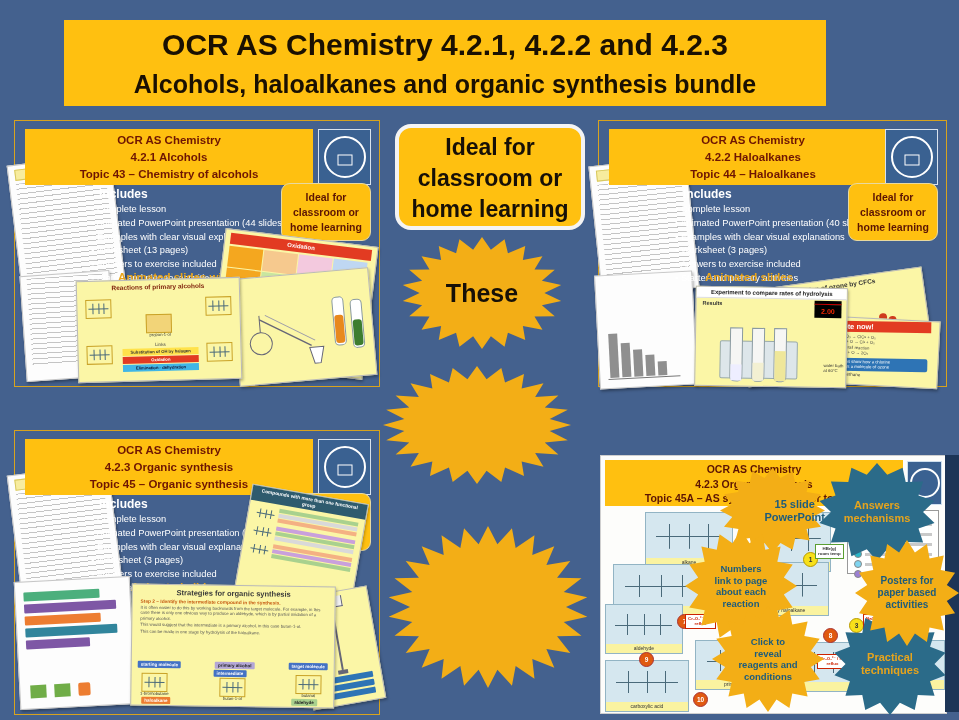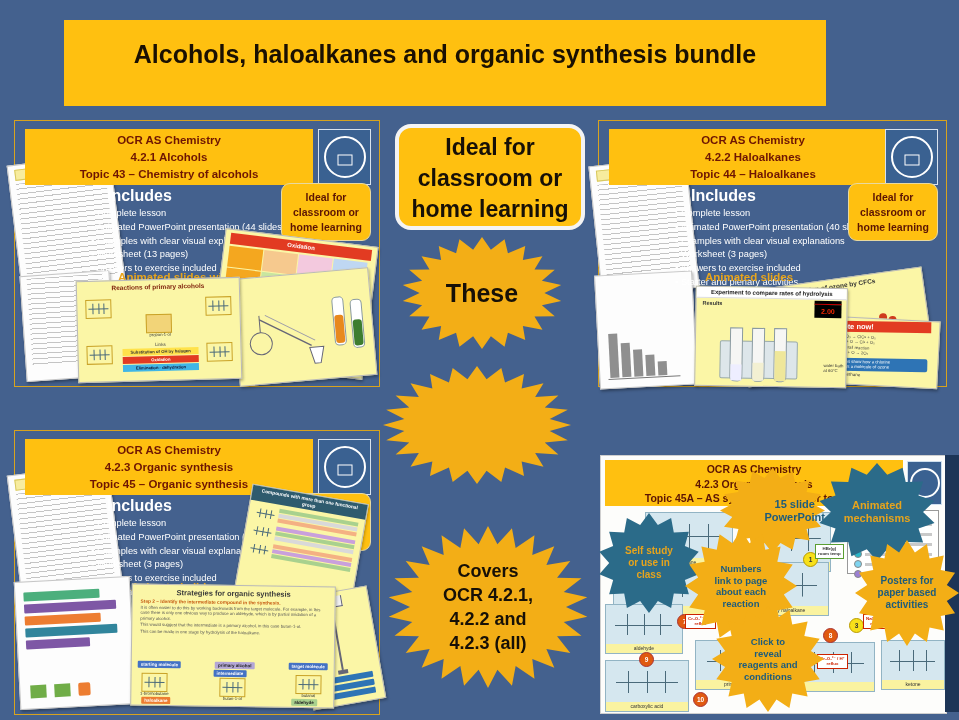--- a/index.html
+++ b/index.html
@@ -4,38 +4,38 @@
 <style>
   html,body{margin:0;padding:0;background:#2b3c55;}
   #canvas{position:relative;width:959px;height:720px;background:#44618E;overflow:hidden;
           font-family:"Liberation Sans","DejaVu Sans",sans-serif;}
   .abs{position:absolute;}
   .pre{white-space:pre-line;}
 
   
   .banner{left:64px;top:20px;width:762px;height:86px;background:#FFC010;text-align:center;}
   .banner .t1{font-size:30px;font-weight:bold;color:#1A1002;padding-top:8px;}
-  .banner .t2{font-size:25px;font-weight:bold;color:#1A1002;margin-top:20px;}
+  .banner .t2{font-size:25px;font-weight:bold;color:#1A1002;margin-top:8px;}
 
   
   .logo-box{left:830px;top:11px;width:116px;height:96px;background:#3A6191;border:2px solid #E9EEF6;box-sizing:border-box;}
   .logo-circle{position:absolute;left:50%;top:50%;transform:translate(-50%,-50%);width:80px;height:80px;
                border:3px solid #fff;border-radius:50%;outline:1px solid rgba(255,255,255,.45);outline-offset:2px;}
   .logo-text{position:absolute;width:100%;top:27px;text-align:center;color:#fff;font-size:9.5px;font-weight:bold;}
   .logo-svg{position:absolute;left:50%;top:42px;transform:translateX(-50%);}
 
   
   .card{position:absolute;border:1px solid #D8A31E;}
   .card-header{position:absolute;left:10px;top:8px;width:288px;height:56px;background:#FFC010;
                color:#6E1503;font-weight:bold;font-size:11.5px;line-height:17px;text-align:center;padding-top:3px;box-sizing:border-box;}
   .card-logo{position:absolute;top:8px;width:53px;height:56px;background:#3A6191;border:1px solid #D8E2EE;box-sizing:border-box;}
   .mini-circle{position:absolute;left:50%;top:50%;transform:translate(-50%,-50%);width:38px;height:38px;border:2px solid #fff;border-radius:50%;}
   .mini-rect{position:absolute;left:50%;top:56%;transform:translate(-50%,-50%);width:13px;height:9px;border:1px solid #fff;}
   .includes{position:absolute;left:76px;top:66px;color:#fff;}
-  .includes h4{font-size:16px;margin:0 0 2px 16px;}
+  .includes h4{font-size:12px;margin:0 0 2px 8px;}
   .includes ul{margin:0;padding:0;}
   .includes li{list-style:none;font-size:9.3px;line-height:13.8px;white-space:nowrap;}
   .includes li::before{content:"▪ ";}
   .ideal-badge{position:absolute;top:62px;width:90px;height:58px;background:#FFC010;border:1px solid #E8D9A0;
                border-radius:9px;color:#5C1404;font-weight:bold;font-size:10.5px;line-height:15px;
                text-align:center;padding-top:6px;box-sizing:border-box;}
   .caption{position:absolute;top:150px;color:#E9A51B;font-weight:bold;font-size:11.5px;text-align:center;}
 
   
   .page-mock{position:absolute;background:#fdfdfd;border:1px solid #c6c6c6;box-shadow:1px 2px 3px rgba(0,0,0,.35);}
@@ -115,20 +115,21 @@
   .burst{position:absolute;display:flex;align-items:center;justify-content:center;text-align:center;font-weight:bold;}
   .burst .lbl{position:relative;z-index:1;white-space:pre-line;}
   .burst svg{position:absolute;inset:0;width:100%;height:100%;}
 </style>
 </head>
 <body>
 
 <div id="canvas">
 
   <div class="abs banner">
+    <div class="t1">OCR AS Chemistry 4.2.1, 4.2.2 and 4.2.3</div>
     <div class="t2">Alcohols, haloalkanes and organic synthesis bundle</div>
   </div>
 
 
   <div class="card" style="left:14px;top:120px;width:364px;height:265px;">
     <div class="page-mock" style="left:0;top:38px;width:102px;height:142px;transform:rotate(-7deg);">
       <div class="ptitle"></div>
         <div class="plines"></div>
     </div>
     <div class="page-mock" style="left:8px;top:152px;width:88px;height:104px;transform:rotate(-4deg);">
@@ -500,47 +501,35 @@
   </div>
   <div class="burst" style="left:383px;top:366px;width:188px;height:118px;">
       <svg viewBox="0 0 100 100" preserveAspectRatio="none">
         <polygon points="50.00,0.00 55.09,11.33 62.94,1.70 64.92,13.97 75.00,6.70 73.74,19.06 85.36,14.64 80.94,26.26 93.30,25.00 86.03,35.08 98.30,37.06 88.67,44.91 100.00,50.00 88.67,55.09 98.30,62.94 86.03,64.92 93.30,75.00 80.94,73.74 85.36,85.36 73.74,80.94 75.00,93.30 64.92,86.03 62.94,98.30 55.09,88.67 50.00,100.00 44.91,88.67 37.06,98.30 35.08,86.03 25.00,93.30 26.26,80.94 14.64,85.36 19.06,73.74 6.70,75.00 13.97,64.92 1.70,62.94 11.33,55.09 0.00,50.00 11.33,44.91 1.70,37.06 13.97,35.08 6.70,25.00 19.06,26.26 14.64,14.64 26.26,19.06 25.00,6.70 35.08,13.97 37.06,1.70 44.91,11.33 " fill="#F3AE16"></polygon>
       </svg>
   </div>
   <div class="burst" style="left:388px;top:526px;width:200px;height:162px;">
       <svg viewBox="0 0 100 100" preserveAspectRatio="none">
         <polygon points="50.00,0.00 54.70,11.28 61.97,1.45 63.83,13.53 73.24,5.73 72.15,17.90 83.16,12.57 79.19,24.14 91.15,21.60 84.53,31.88 96.75,32.27 87.87,40.67 99.64,43.97 89.00,50.00 99.64,56.03 87.87,59.33 96.75,67.73 84.53,68.12 91.15,78.40 79.19,75.86 83.16,87.43 72.15,82.10 73.24,94.27 63.83,86.47 61.97,98.55 54.70,88.72 50.00,100.00 45.30,88.72 38.03,98.55 36.17,86.47 26.76,94.27 27.85,82.10 16.84,87.43 20.81,75.86 8.85,78.40 15.47,68.12 3.25,67.73 12.13,59.33 0.36,56.03 11.00,50.00 0.36,43.97 12.13,40.67 3.25,32.27 15.47,31.88 8.85,21.60 20.81,24.14 16.84,12.57 27.85,17.90 26.76,5.73 36.17,13.53 38.03,1.45 45.30,11.28 " fill="#F3AE16"></polygon>
       </svg>
-    <span class="lbl" style="font-size:18px;line-height:24px;color:#171007;">Covers
-OCR 4.2.1,
-4.2.2 and
-4.2.3 (all)</span>
   </div>
 
   <div class="burst" style="left:720px;top:468px;width:105px;height:85px;z-index:5;justify-content:flex-end;">
       <svg viewBox="0 0 100 100" preserveAspectRatio="none">
         <polygon points="50.00,0.00 57.61,11.75 69.13,3.81 71.67,17.57 85.36,14.64 82.43,28.33 96.19,30.87 88.25,42.39 100.00,50.00 88.25,57.61 96.19,69.13 82.43,71.67 85.36,85.36 71.67,82.43 69.13,96.19 57.61,88.25 50.00,100.00 42.39,88.25 30.87,96.19 28.33,82.43 14.64,85.36 17.57,71.67 3.81,69.13 11.75,57.61 0.00,50.00 11.75,42.39 3.81,30.87 17.57,28.33 14.64,14.64 28.33,17.57 30.87,3.81 42.39,11.75 " fill="#F3AE16"></polygon>
       </svg>
     <span class="lbl" style="font-size:11px;line-height:13px;color:#1D5C7C;">15 slide
 PowerPoint</span>
   </div>
   <div class="burst" style="left:818px;top:463px;width:118px;height:98px;z-index:5;">
       <svg viewBox="0 0 100 100" preserveAspectRatio="none">
         <polygon points="50.00,0.00 58.68,11.98 71.69,4.95 74.32,19.51 89.09,18.83 85.14,33.08 98.75,38.87 89.00,50.00 98.75,61.13 85.14,66.92 89.09,81.17 74.32,80.49 71.69,95.05 58.68,88.02 50.00,100.00 41.32,88.02 28.31,95.05 25.68,80.49 10.91,81.17 14.86,66.92 1.25,61.13 11.00,50.00 1.25,38.87 14.86,33.08 10.91,18.83 25.68,19.51 28.31,4.95 41.32,11.98 " fill="#2B6B89"></polygon>
       </svg>
-    <span class="lbl" style="font-size:11px;line-height:13px;color:#E7A41C;">Animated
+    <span class="lbl" style="font-size:11px;line-height:13px;color:#E7A41C;">Answers
 mechanisms</span>
-  </div>
-  <div class="burst" style="left:598px;top:513px;width:102px;height:100px;z-index:5;">
-      <svg viewBox="0 0 100 100" preserveAspectRatio="none">
-        <polygon points="50.00,0.00 58.68,11.98 71.69,4.95 74.32,19.51 89.09,18.83 85.14,33.08 98.75,38.87 89.00,50.00 98.75,61.13 85.14,66.92 89.09,81.17 74.32,80.49 71.69,95.05 58.68,88.02 50.00,100.00 41.32,88.02 28.31,95.05 25.68,80.49 10.91,81.17 14.86,66.92 1.25,61.13 11.00,50.00 1.25,38.87 14.86,33.08 10.91,18.83 25.68,19.51 28.31,4.95 41.32,11.98 " fill="#2B6B89"></polygon>
-      </svg>
-    <span class="lbl" style="font-size:10px;line-height:12px;color:#E7A41C;">Self study
-or use in
-class</span>
   </div>
   <div class="burst" style="left:685px;top:530px;width:112px;height:112px;z-index:6;">
       <svg viewBox="0 0 100 100" preserveAspectRatio="none">
         <polygon points="50.00,0.00 57.61,11.75 69.13,3.81 71.67,17.57 85.36,14.64 82.43,28.33 96.19,30.87 88.25,42.39 100.00,50.00 88.25,57.61 96.19,69.13 82.43,71.67 85.36,85.36 71.67,82.43 69.13,96.19 57.61,88.25 50.00,100.00 42.39,88.25 30.87,96.19 28.33,82.43 14.64,85.36 17.57,71.67 3.81,69.13 11.75,57.61 0.00,50.00 11.75,42.39 3.81,30.87 17.57,28.33 14.64,14.64 28.33,17.57 30.87,3.81 42.39,11.75 " fill="#F3AE16"></polygon>
       </svg>
     <span class="lbl" style="font-size:9.5px;line-height:11.5px;color:#1D5C7C;">Numbers
 link to page
 about each
 reaction</span>
   </div>
@@ -554,14 +543,21 @@
   </div>
   <div class="burst" style="left:712px;top:606px;width:112px;height:106px;z-index:6;">
       <svg viewBox="0 0 100 100" preserveAspectRatio="none">
         <polygon points="50.00,0.00 57.61,11.75 69.13,3.81 71.67,17.57 85.36,14.64 82.43,28.33 96.19,30.87 88.25,42.39 100.00,50.00 88.25,57.61 96.19,69.13 82.43,71.67 85.36,85.36 71.67,82.43 69.13,96.19 57.61,88.25 50.00,100.00 42.39,88.25 30.87,96.19 28.33,82.43 14.64,85.36 17.57,71.67 3.81,69.13 11.75,57.61 0.00,50.00 11.75,42.39 3.81,30.87 17.57,28.33 14.64,14.64 28.33,17.57 30.87,3.81 42.39,11.75 " fill="#F3AE16"></polygon>
       </svg>
     <span class="lbl" style="font-size:9.5px;line-height:11.5px;color:#1D5C7C;">Click to
 reveal
 reagents and
 conditions</span>
   </div>
+  <div class="burst" style="left:833px;top:613px;width:114px;height:102px;z-index:5;">
+      <svg viewBox="0 0 100 100" preserveAspectRatio="none">
+        <polygon points="50.00,0.00 58.68,11.98 71.69,4.95 74.32,19.51 89.09,18.83 85.14,33.08 98.75,38.87 89.00,50.00 98.75,61.13 85.14,66.92 89.09,81.17 74.32,80.49 71.69,95.05 58.68,88.02 50.00,100.00 41.32,88.02 28.31,95.05 25.68,80.49 10.91,81.17 14.86,66.92 1.25,61.13 11.00,50.00 1.25,38.87 14.86,33.08 10.91,18.83 25.68,19.51 28.31,4.95 41.32,11.98 " fill="#2B6B89"></polygon>
+      </svg>
+    <span class="lbl" style="font-size:11px;line-height:13px;color:#E7A41C;">Practical
+techniques</span>
+  </div>
 
 </div>
 
 </body></html>

